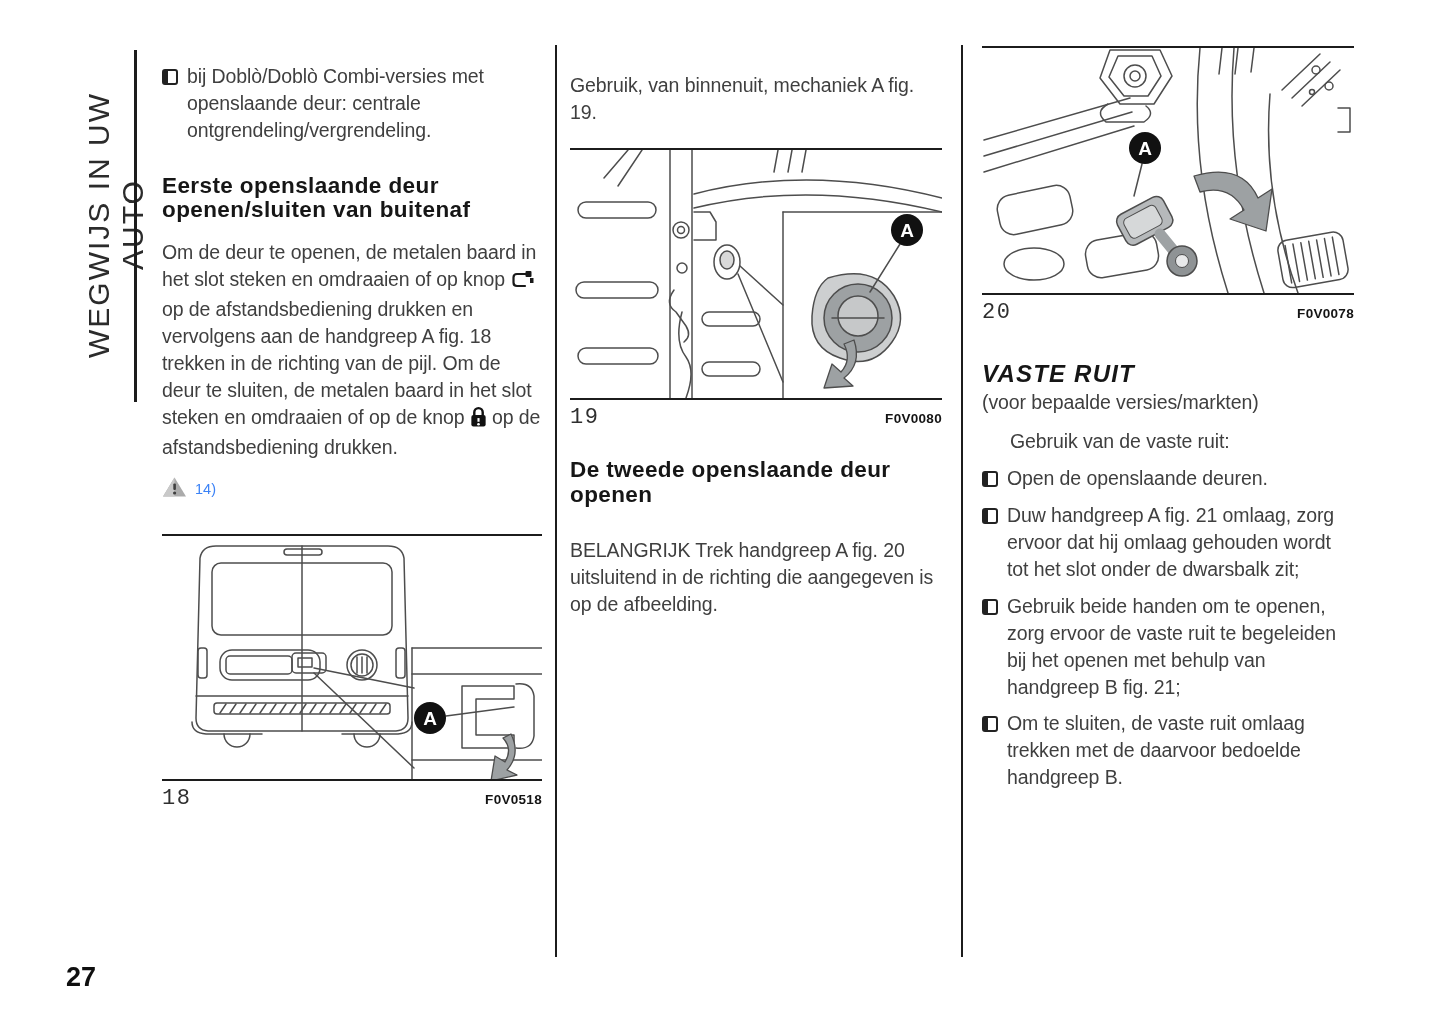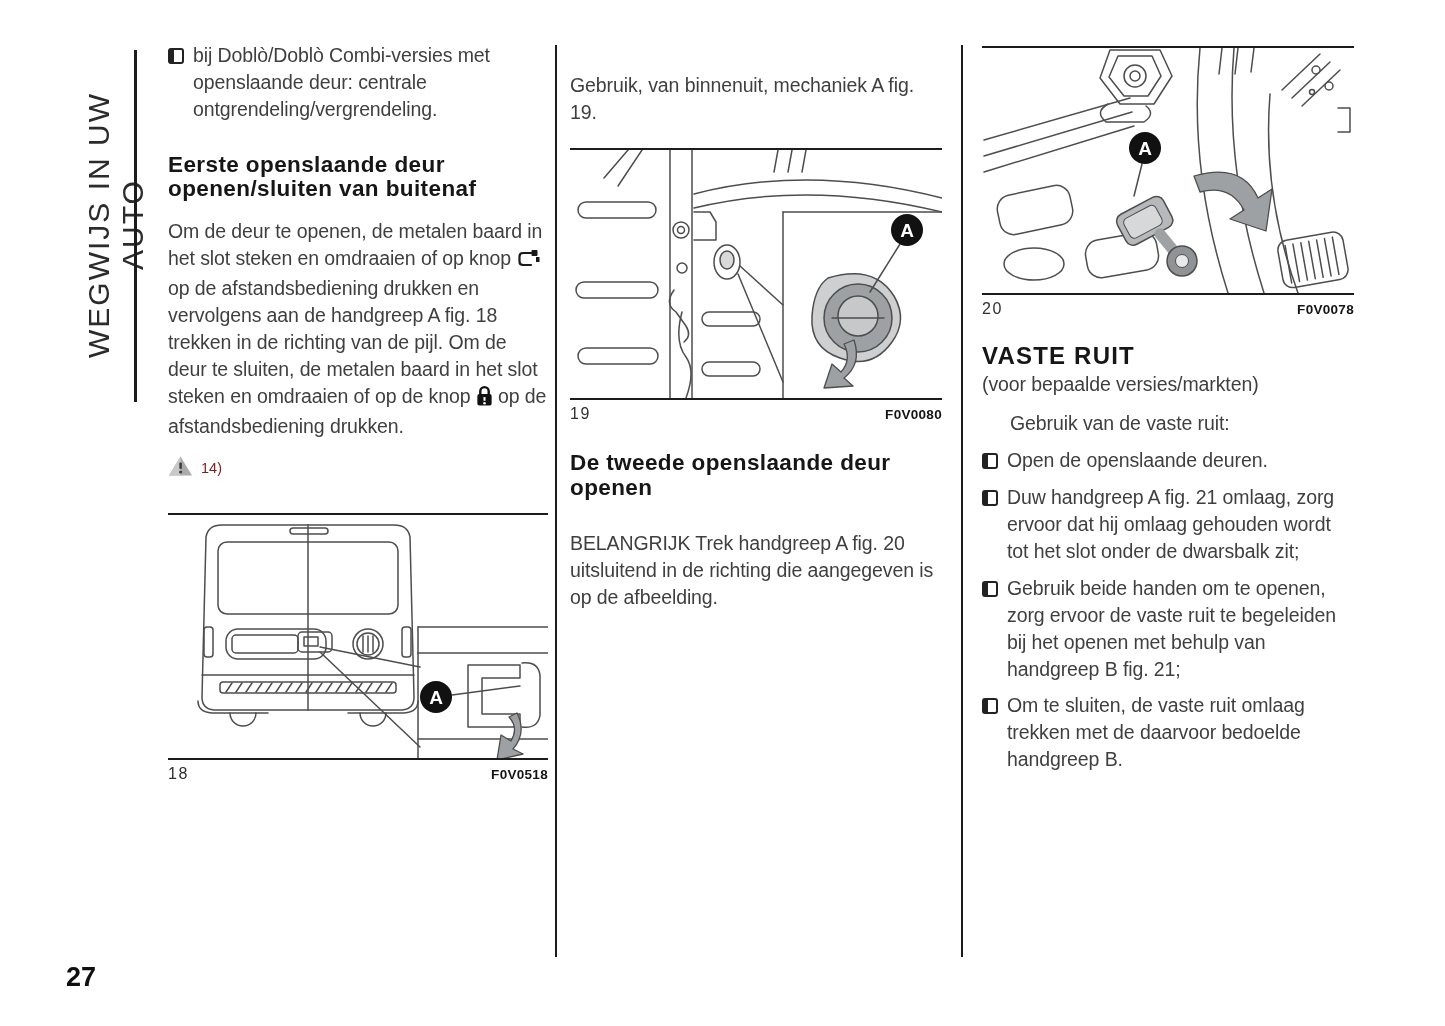--- a/index.html
+++ b/index.html
@@ -9,48 +9,48 @@
   
   .side-label{position:absolute;left:82px;top:45px;height:360px;width:52px;
     writing-mode:vertical-rl;transform:rotate(180deg);
     font-size:30px;letter-spacing:2px;color:#2b2b2b;text-align:center;}
   .side-rule{position:absolute;left:134px;top:50px;width:3px;height:352px;background:#1c1c1c;}
   .divider{position:absolute;top:45px;width:2px;height:912px;background:#1c1c1c;}
   .div1{left:555px;} .div2{left:961px;}
 
   
   .col{position:absolute;top:42px;}
-  .col1{left:168px;width:380px;}
+  .col1{left:162px;width:380px;margin-top:21px;}
   .col2{left:570px;width:372px;}
   .col3{left:982px;width:372px;top:46px;}
 
   .body-t{font-size:19.5px;line-height:1.38;letter-spacing:-0.1px;color:#3f3f3f;margin:0;}
   .h{font-weight:bold;color:#161616;font-size:22.5px;line-height:1.1;letter-spacing:0.4px;margin:0;}
   .h-caps{font-size:24px;letter-spacing:1.2px;}
 
   .bullet-row{display:flex;align-items:flex-start;margin:0;}
   .sq-bullet{flex:0 0 auto;display:inline-block;width:12px;height:12px;margin:6px 9px 0 0;
     border:2.4px solid #222;border-radius:3px;
     background:linear-gradient(to right,#222 0,#222 4px,#fff 4px);}
   .inline-icon{display:inline-block;vertical-align:-3px;}
 
   .warn-row{display:flex;align-items:center;gap:8px;margin-top:16px;}
-  .warn-num{font-size:14.5px;color:#7f1d1d;}
+  .warn-num{font-size:14.5px;color:#3b82f6;}
 
   .figure{border-top:2.4px solid #1c1c1c;border-bottom:2.4px solid #1c1c1c;}
   .figure svg{display:block;}
   .fig-caption{display:flex;justify-content:space-between;align-items:baseline;padding-top:5px;}
-  .fig-num{font-size:16px;color:#2f2f2f;letter-spacing:1.5px;}
+  .fig-num{font-size:22px;color:#2f2f2f;letter-spacing:1.5px;font-family:Liberation Mono, monospace;}
   .fig-code{font-size:13.5px;font-weight:bold;color:#141414;letter-spacing:0.3px;}
 
   .page-num{position:absolute;left:66px;top:962px;font-size:27px;font-weight:bold;color:#0f0f0f;}
 
   .mt10{margin-top:10px;} .mt12{margin-top:12px;margin-left:28px;} .mt14{margin-top:30px;}
   .mt16{margin-top:16px;} .mt22{margin-top:22px;} .mt28{margin-top:28px;}
-  .mt30{margin-top:30px;} .mt32{margin-top:32px;} .mt36{margin-top:25px;}
+  .mt30{margin-top:30px;} .mt32{margin-top:32px;} .mt36{margin-top:36px;font-style:italic;}
 
   .lineart{stroke:#4d4d4d;stroke-width:1.5;fill:none;stroke-linecap:round;stroke-linejoin:round;}
   .callout-circle{fill:#111;stroke:none;}
   .callout-text{fill:#fff;font-family:"Liberation Sans",sans-serif;font-weight:bold;font-size:19px;text-anchor:middle;}
   .gray-arrow{fill:#9da1a3;stroke:#4d4d4d;stroke-width:1.3;stroke-linejoin:round;}
 </style>
 </head>
 <body>
 
 <div class="side-label">WEGWIJS IN UW AUTO</div>

